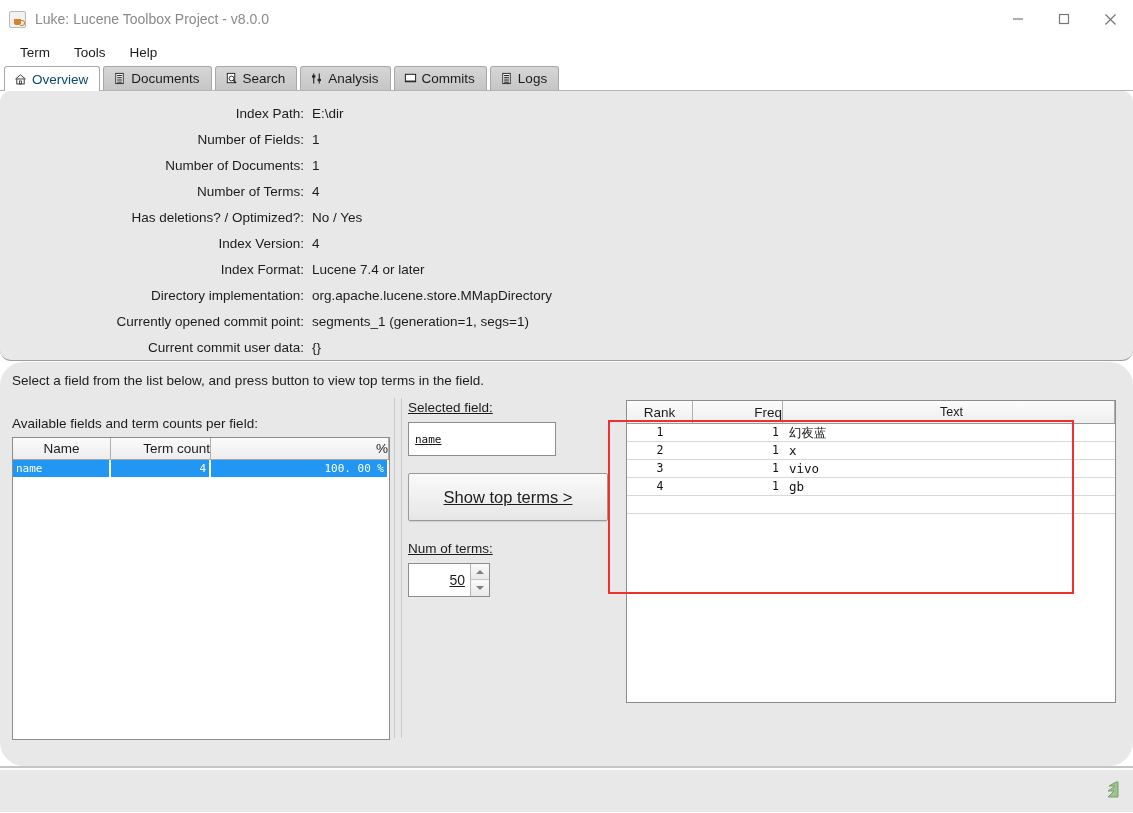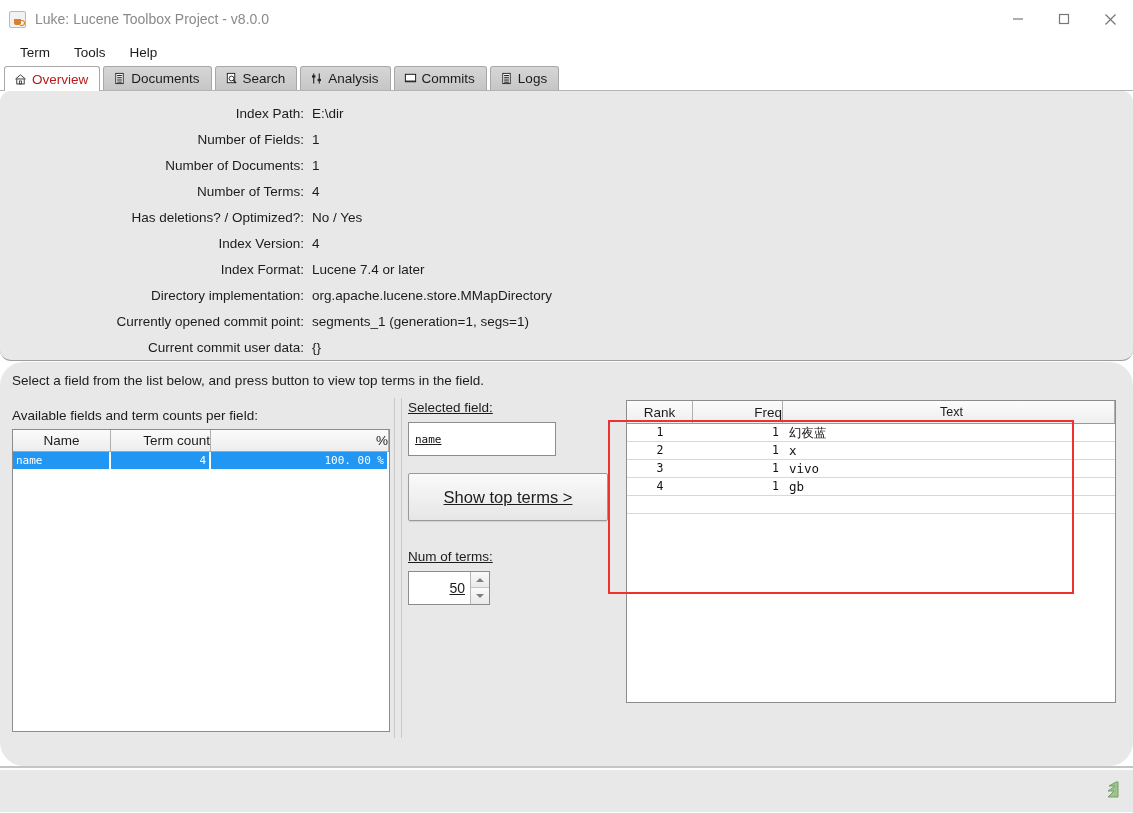--- a/index.html
+++ b/index.html
@@ -75,21 +75,21 @@
   .tab {
     height:24px; display:flex; align-items:center; gap:5px;
     padding:0 11px 0 9px;
     background:linear-gradient(#d6d6d6,#c6c6c6);
     border:1px solid #a8a8a8; border-bottom:none;
     border-radius:3px 3px 0 0;
     margin-right:3px; font-size:13.5px; color:#1b1b1b;
     position:relative;
   }
   .tab.active {
-    background:#ffffff; color:#b91c1c; height:25px;
+    background:#ffffff; color:#0c4a6e; height:25px;
     border-color:#a8a8a8; z-index:4;
     margin-bottom:-1px;
   }
   .tab .ticon { width:13px; height:13px; display:block; flex:0 0 auto; }
 
   
   .infopanel {
     position:relative; z-index:2;
     height:270px; background:#e8e8e8;
     border-bottom:1px solid #9e9e9e;
@@ -110,21 +110,21 @@
     height:405px; background:#e8e8e8;
     border-top:1px solid #fbfbfb;
     padding:0;
     border-radius:24px;
   }
   .hint { padding:11px 0 0 12px; font-size:13.5px; }
 
   .cols { position:relative; height:340px; margin-top:12px; }
 
   
-  .colleft { position:absolute; left:12px; top:8px; width:378px; }
+  .colleft { position:absolute; left:12px; top:16px; width:378px; }
   .collabel { font-size:13.5px; margin-bottom:6px; }
   .fieldtable {
     border:1px solid #8c8c8c; background:#ffffff;
     height:303px; overflow:hidden;
     border-collapse:collapse; width:100%;
   }
   .ft-head { display:flex; background:#f2f2f2; }
   .ft-th {
     height:22px; line-height:22px; text-align:center;
     background:linear-gradient(#fbfbfb,#ededed);
@@ -160,21 +160,21 @@
     font-family:"DejaVu Sans Mono", monospace; font-size:11px; color:#111;
   }
   .bigbtn {
     margin-top:17px; width:200px; height:48px;
     background:linear-gradient(#fafafa,#e6e6e6);
     border:1px solid #9a9a9a; border-radius:2px;
     display:flex; align-items:center; justify-content:center;
     font-size:16.5px; color:#1c1c1c;
     box-shadow:0 1px 1px rgba(0,0,0,0.10);
   }
-  .mid-label2 { font-size:13.5px; margin-top:28px; margin-bottom:7px; }
+  .mid-label2 { font-size:13.5px; margin-top:20px; margin-bottom:7px; }
   .spinner {
     display:flex; width:82px; height:34px;
     border:1px solid #8c8c8c; background:#ffffff;
   }
   .spin-val {
     flex:1 1 auto; display:flex; align-items:center; justify-content:flex-end;
     padding-right:5px; font-size:14px;
   }
   .spin-btns {
     width:19px; flex:0 0 19px; display:flex; flex-direction:column;

